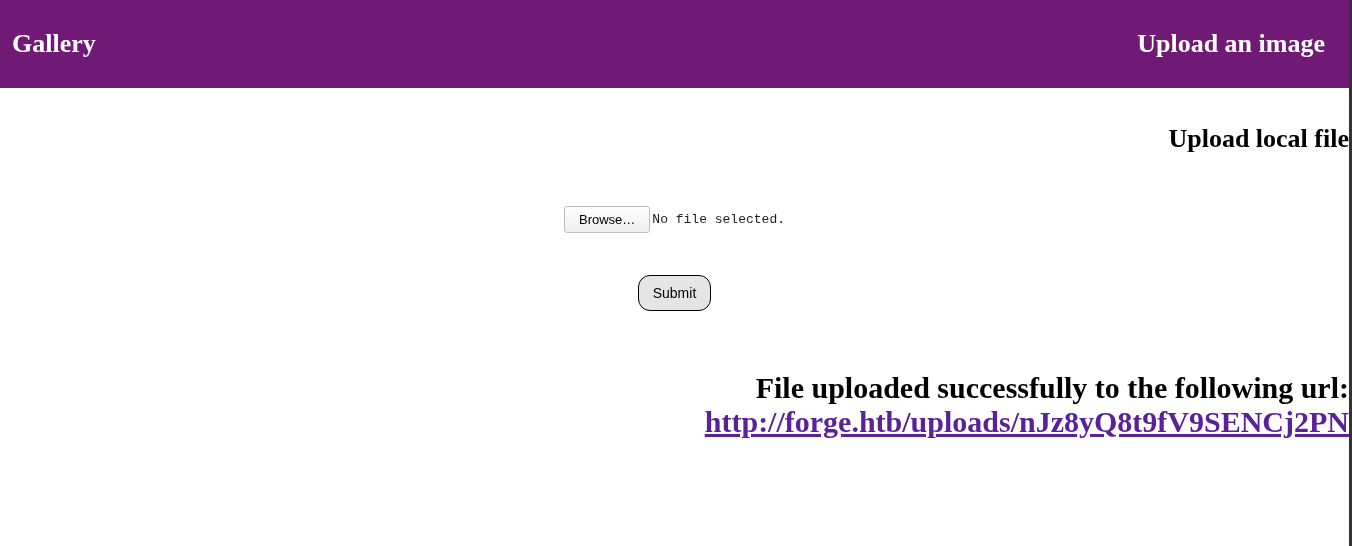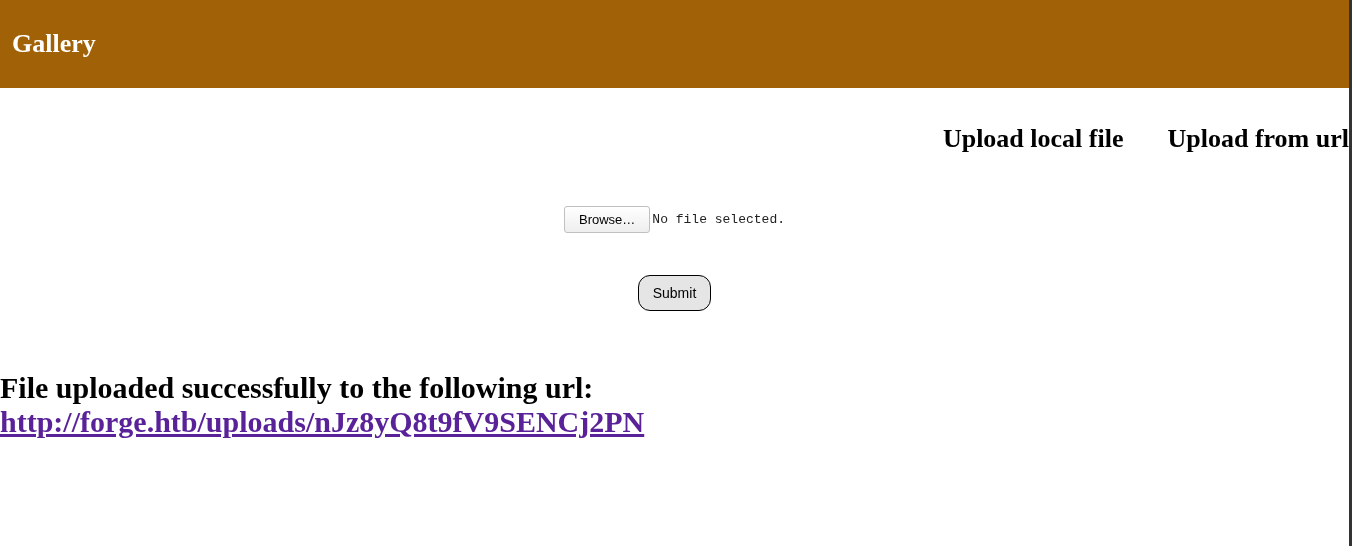--- a/index.html
+++ b/index.html
@@ -9,21 +9,21 @@
     }
     body {
       font-family: Georgia, 'Times New Roman', serif;
       width: 1352px;
       height: 546px;
       background: #ffffff;
       position: relative;
       border-right: 3px solid #333;
     }
     .header {
-      background: #a16207;
+      background: #701a75;
       height: 88px;
       display: flex;
       justify-content: space-between;
       align-items: center;
       padding: 0 12px 0 12px;
       color: #ffffff;
     }
     .header-left {
       font-size: 26px;
       font-weight: bold;
@@ -74,21 +74,21 @@
     .submit-btn {
       font-family: Arial, sans-serif;
       font-size: 14px;
       padding: 9px 14px;
       background: #e5e5e5;
       border: 1.5px solid #000000;
       border-radius: 12px;
       cursor: pointer;
     }
     .result {
-      text-align: left;
+      text-align: right;
       margin-top: 60px;
     }
     .result-text {
       font-size: 30px;
       font-weight: bold;
       color: #000000;
     }
     .result-link {
       font-size: 30px;
       font-weight: bold;
@@ -96,25 +96,25 @@
       text-decoration: underline;
       cursor: pointer;
       margin-top: 24px;
     }
   </style>
 </head>
 <body>
 
 <div class="header">
   <div class="header-left">Gallery</div>
+  <div class="header-right">Upload an image</div>
 </div>
 
 <div class="tabs">
   <div class="tab">Upload local file</div>
-  <div class="tab">Upload from url</div>
 </div>
 
 <div class="file-section">
   <button class="browse-btn">Browse…</button>
   <span class="file-label">No file selected.</span>
 </div>
 
 <div class="submit-section">
   <button class="submit-btn">Submit</button>
 </div>

